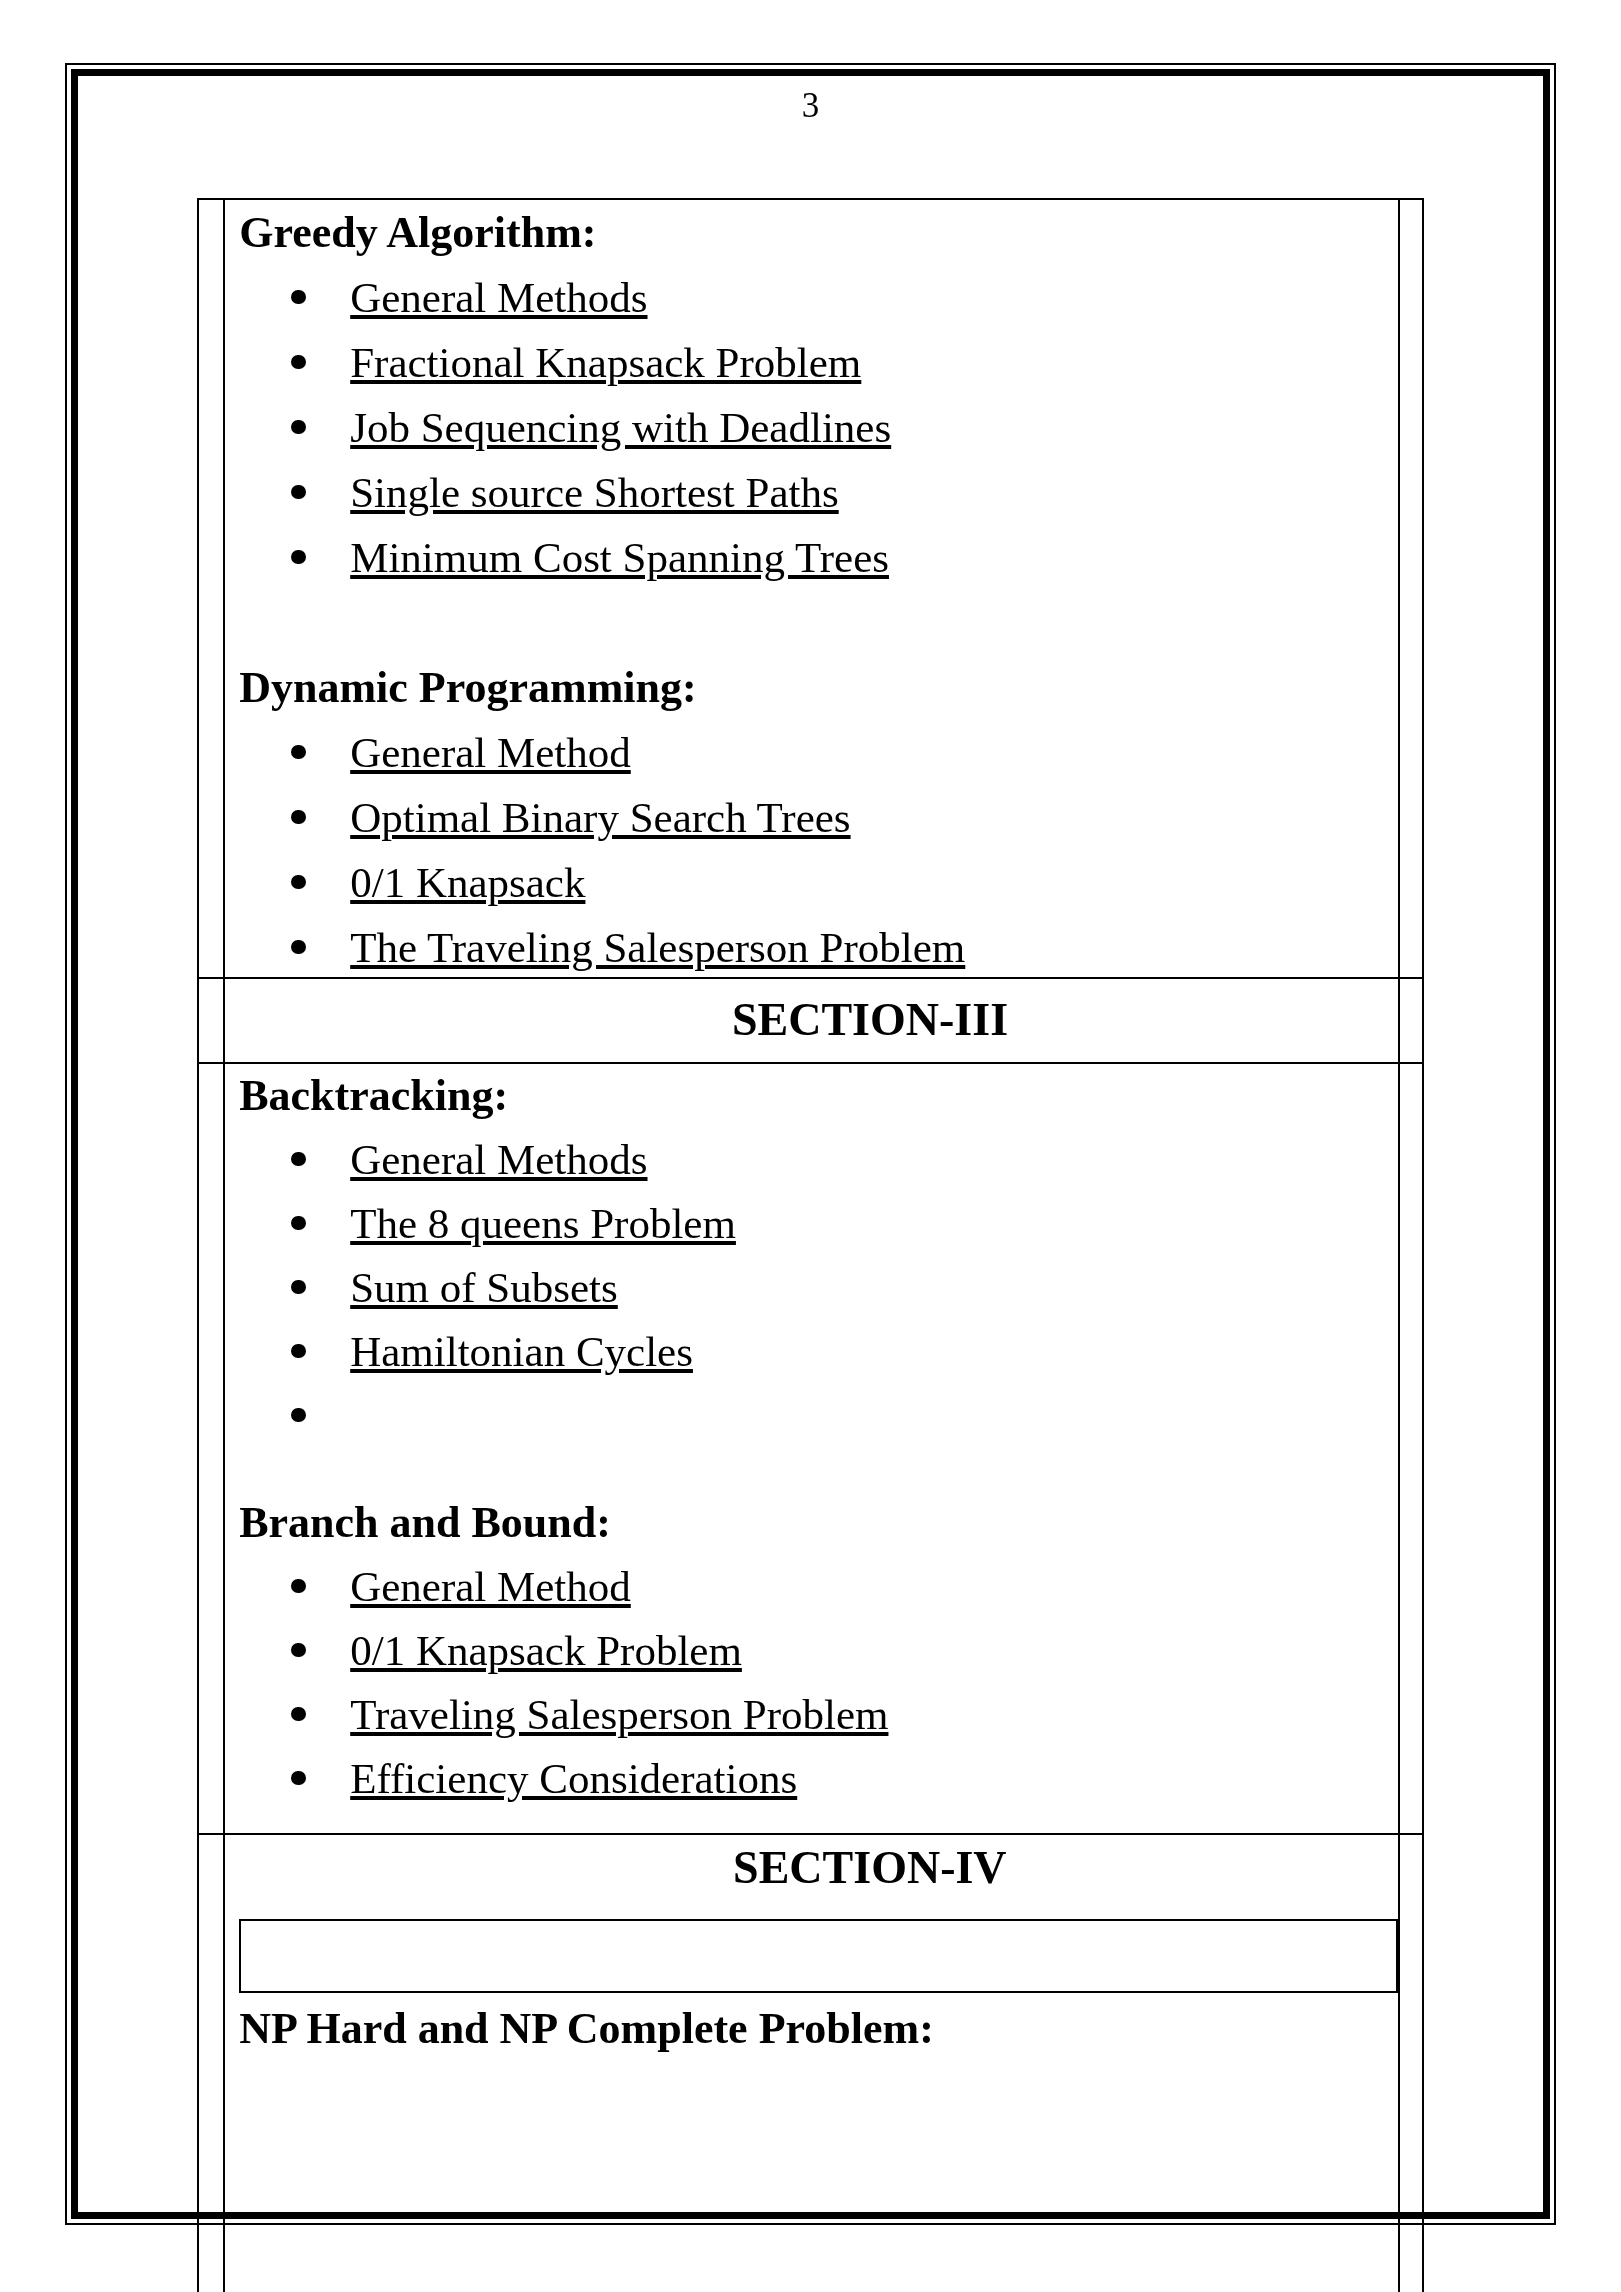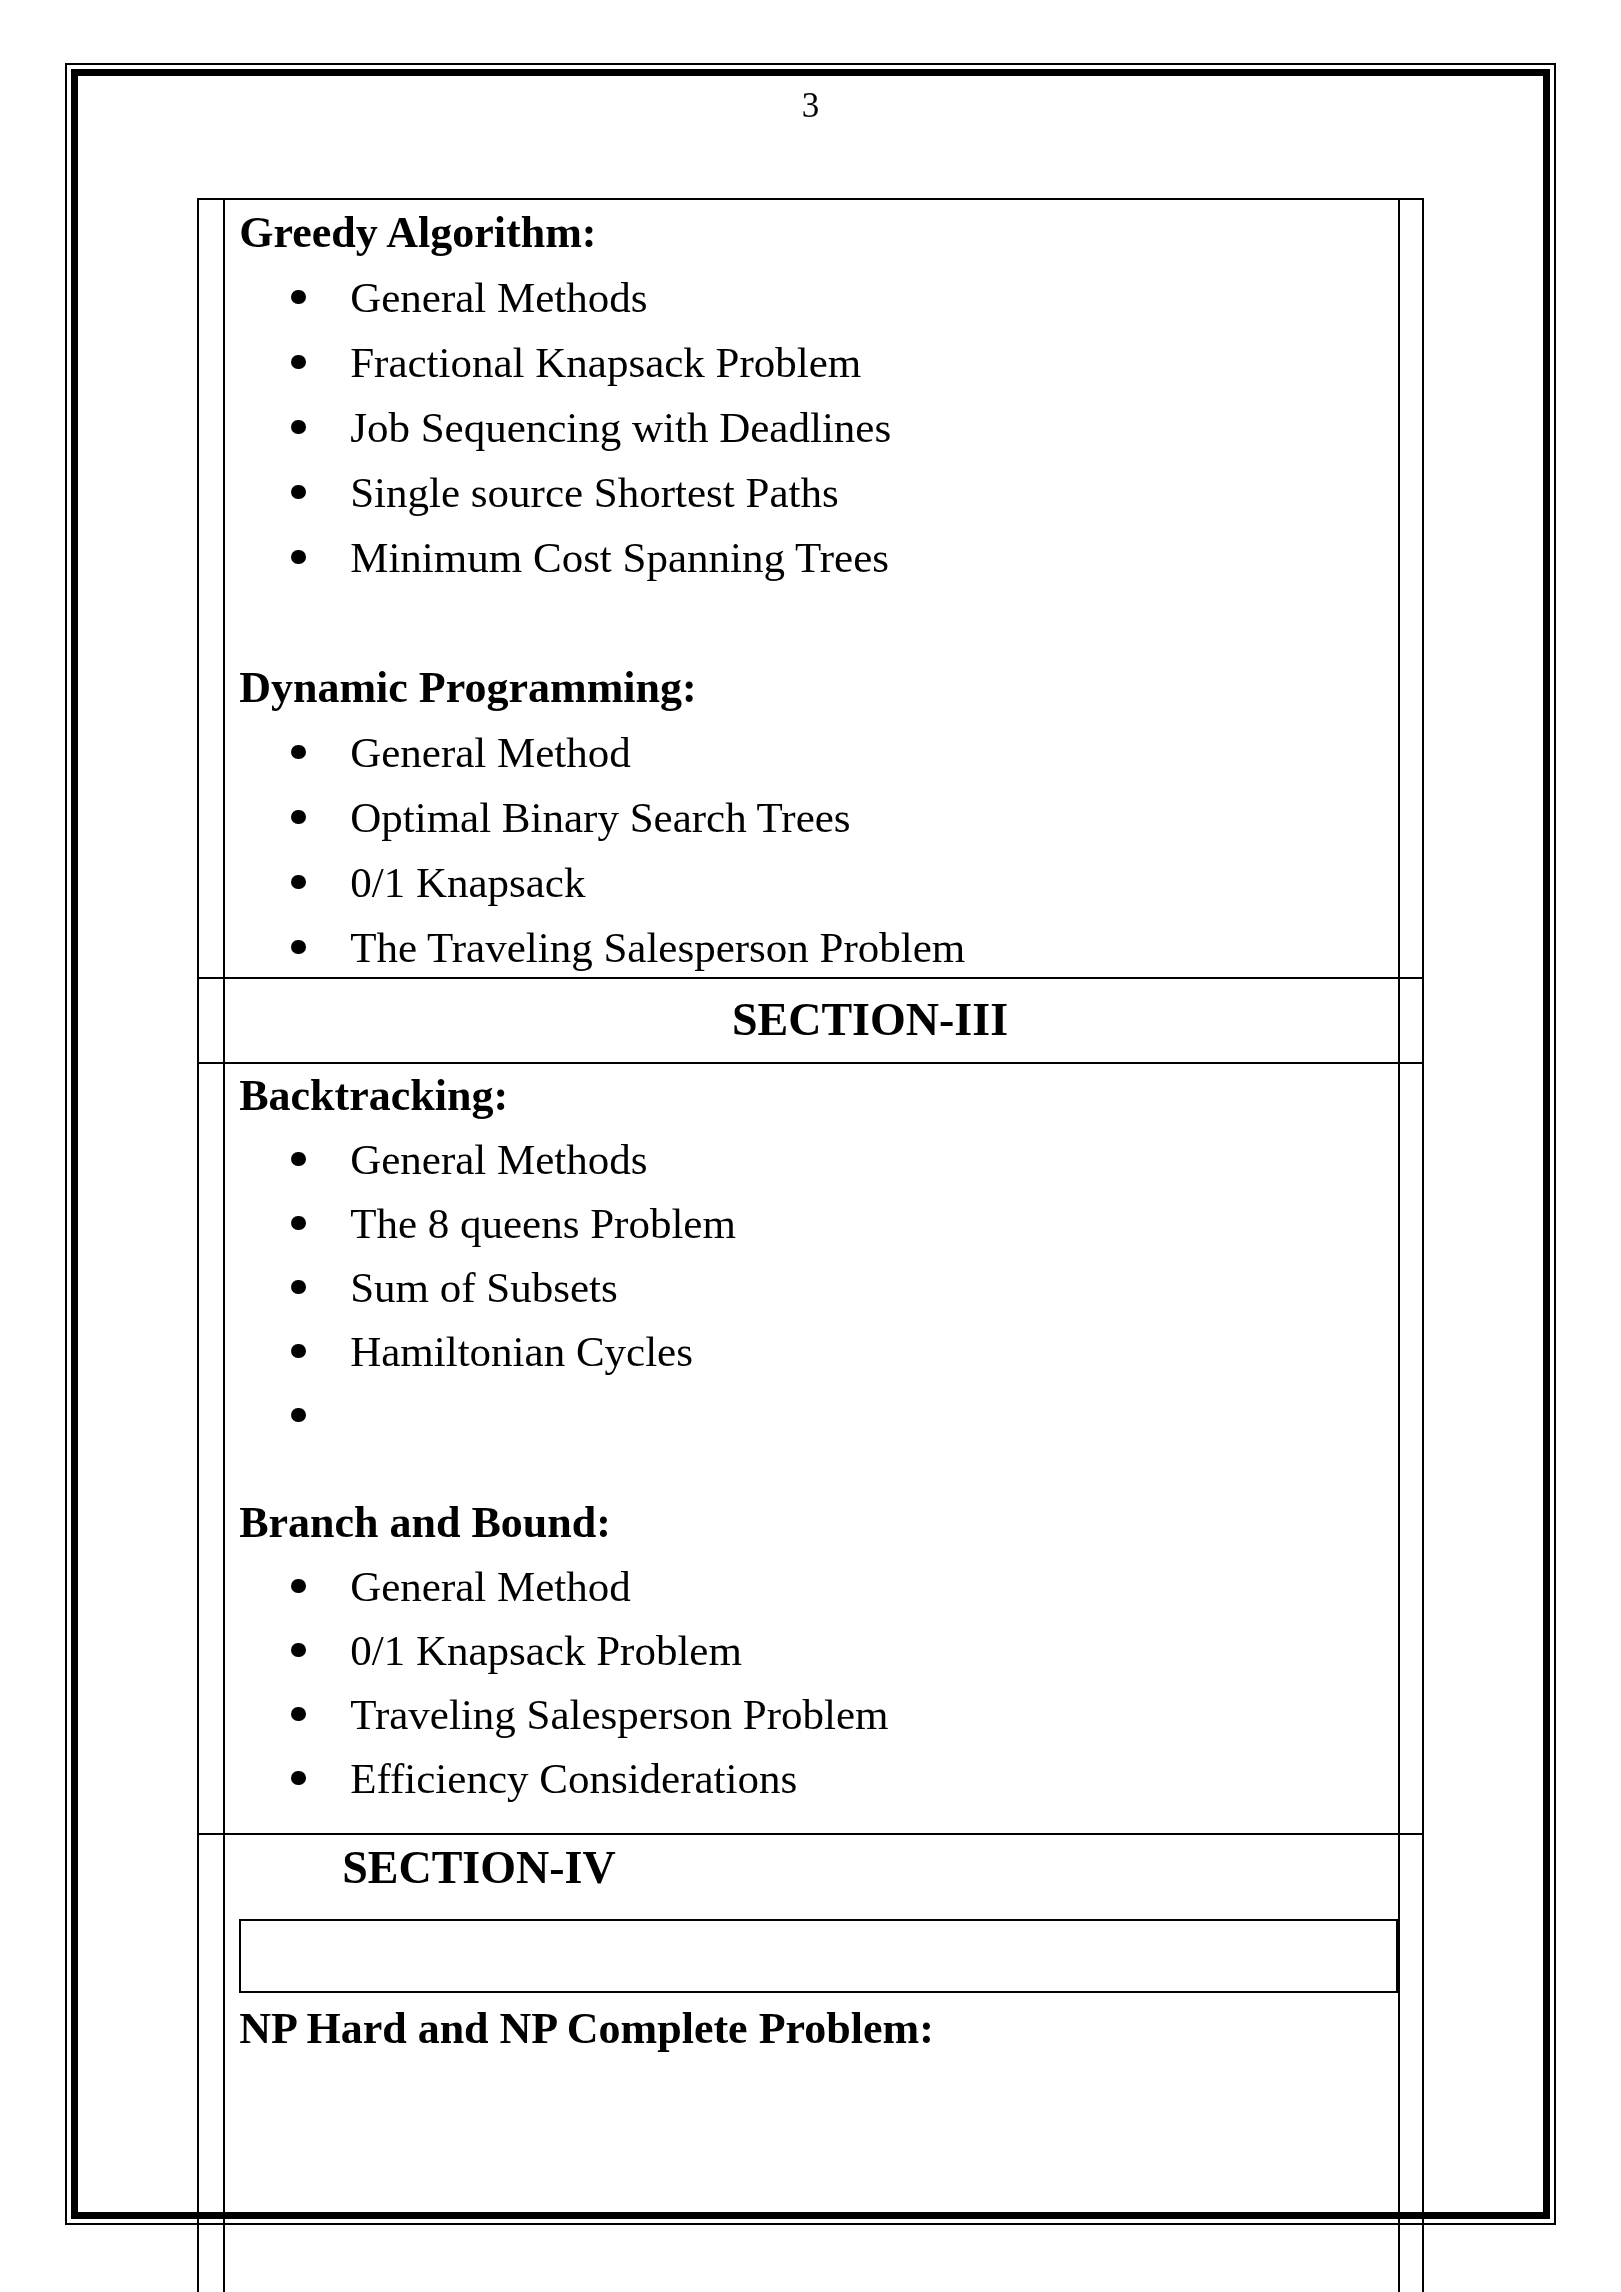--- a/index.html
+++ b/index.html
@@ -40,21 +40,21 @@
   }
   .cell{box-sizing:border-box;}
   .spl{border-right:2px solid #000;}
   .spr{border-left:2px solid #000;}
   .bt{border-top:2.9px solid #000;}
   .main{overflow:hidden;}
   .main.cont{padding:0 9.8px 0 14.7px;}
   .r1{line-height:65px;}
   .r3{line-height:64px;}
   .h{font-size:44px;font-weight:700;margin:0;}
-  ul.bl{list-style:none;margin:0;padding:0;}
+  ul.bl{list-style:none;margin:0;padding:0;text-decoration:underline;}
   ul.bl li{
     position:relative;
     padding-left:111px;
     font-size:43px;
     min-height:1em;
   }
   ul.bl li::before{
     content:"";
     position:absolute;left:52px;top:24.5px;
     width:14.7px;height:14.7px;border-radius:50%;
@@ -64,21 +64,21 @@
   .gap1{height:65px;}
   .gap3{height:64px;}
   .banner{
     text-align:center;
     padding-left:118px;
     font-size:46px;font-weight:700;
     line-height:82px;
   }
   .main.r4{padding:0 0 0 14.7px;}
   .banner4{
-    text-align:left;
+    text-align:center;
     padding-left:103px;
     font-size:46px;font-weight:700;
     line-height:57px;
     padding-top:3.9px;
   }
   .emptybox{
     height:74px;
     box-sizing:border-box;
     border:2.9px solid #000;
     margin-top:23.5px;

